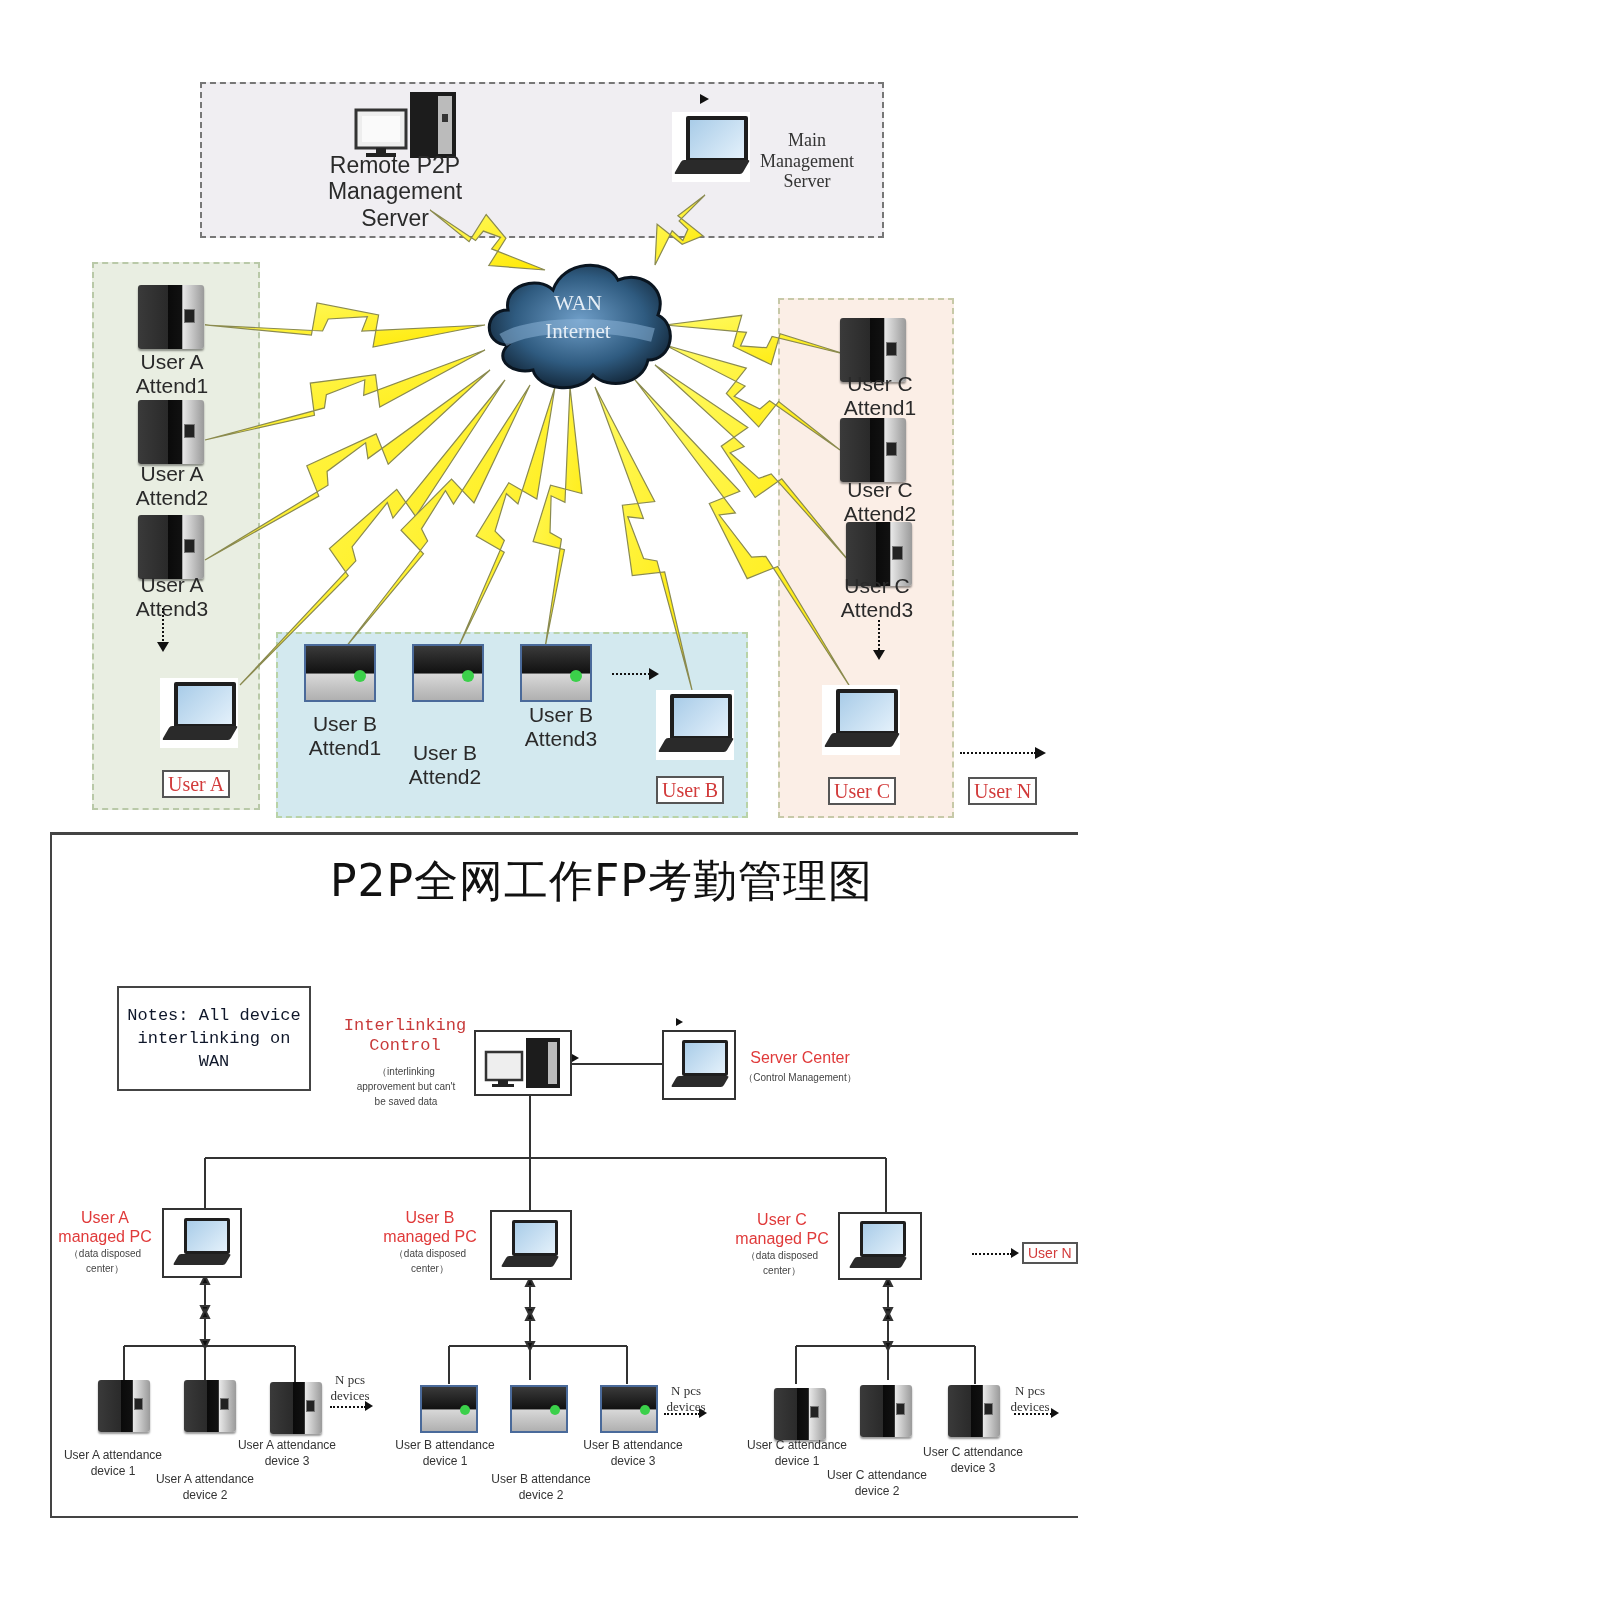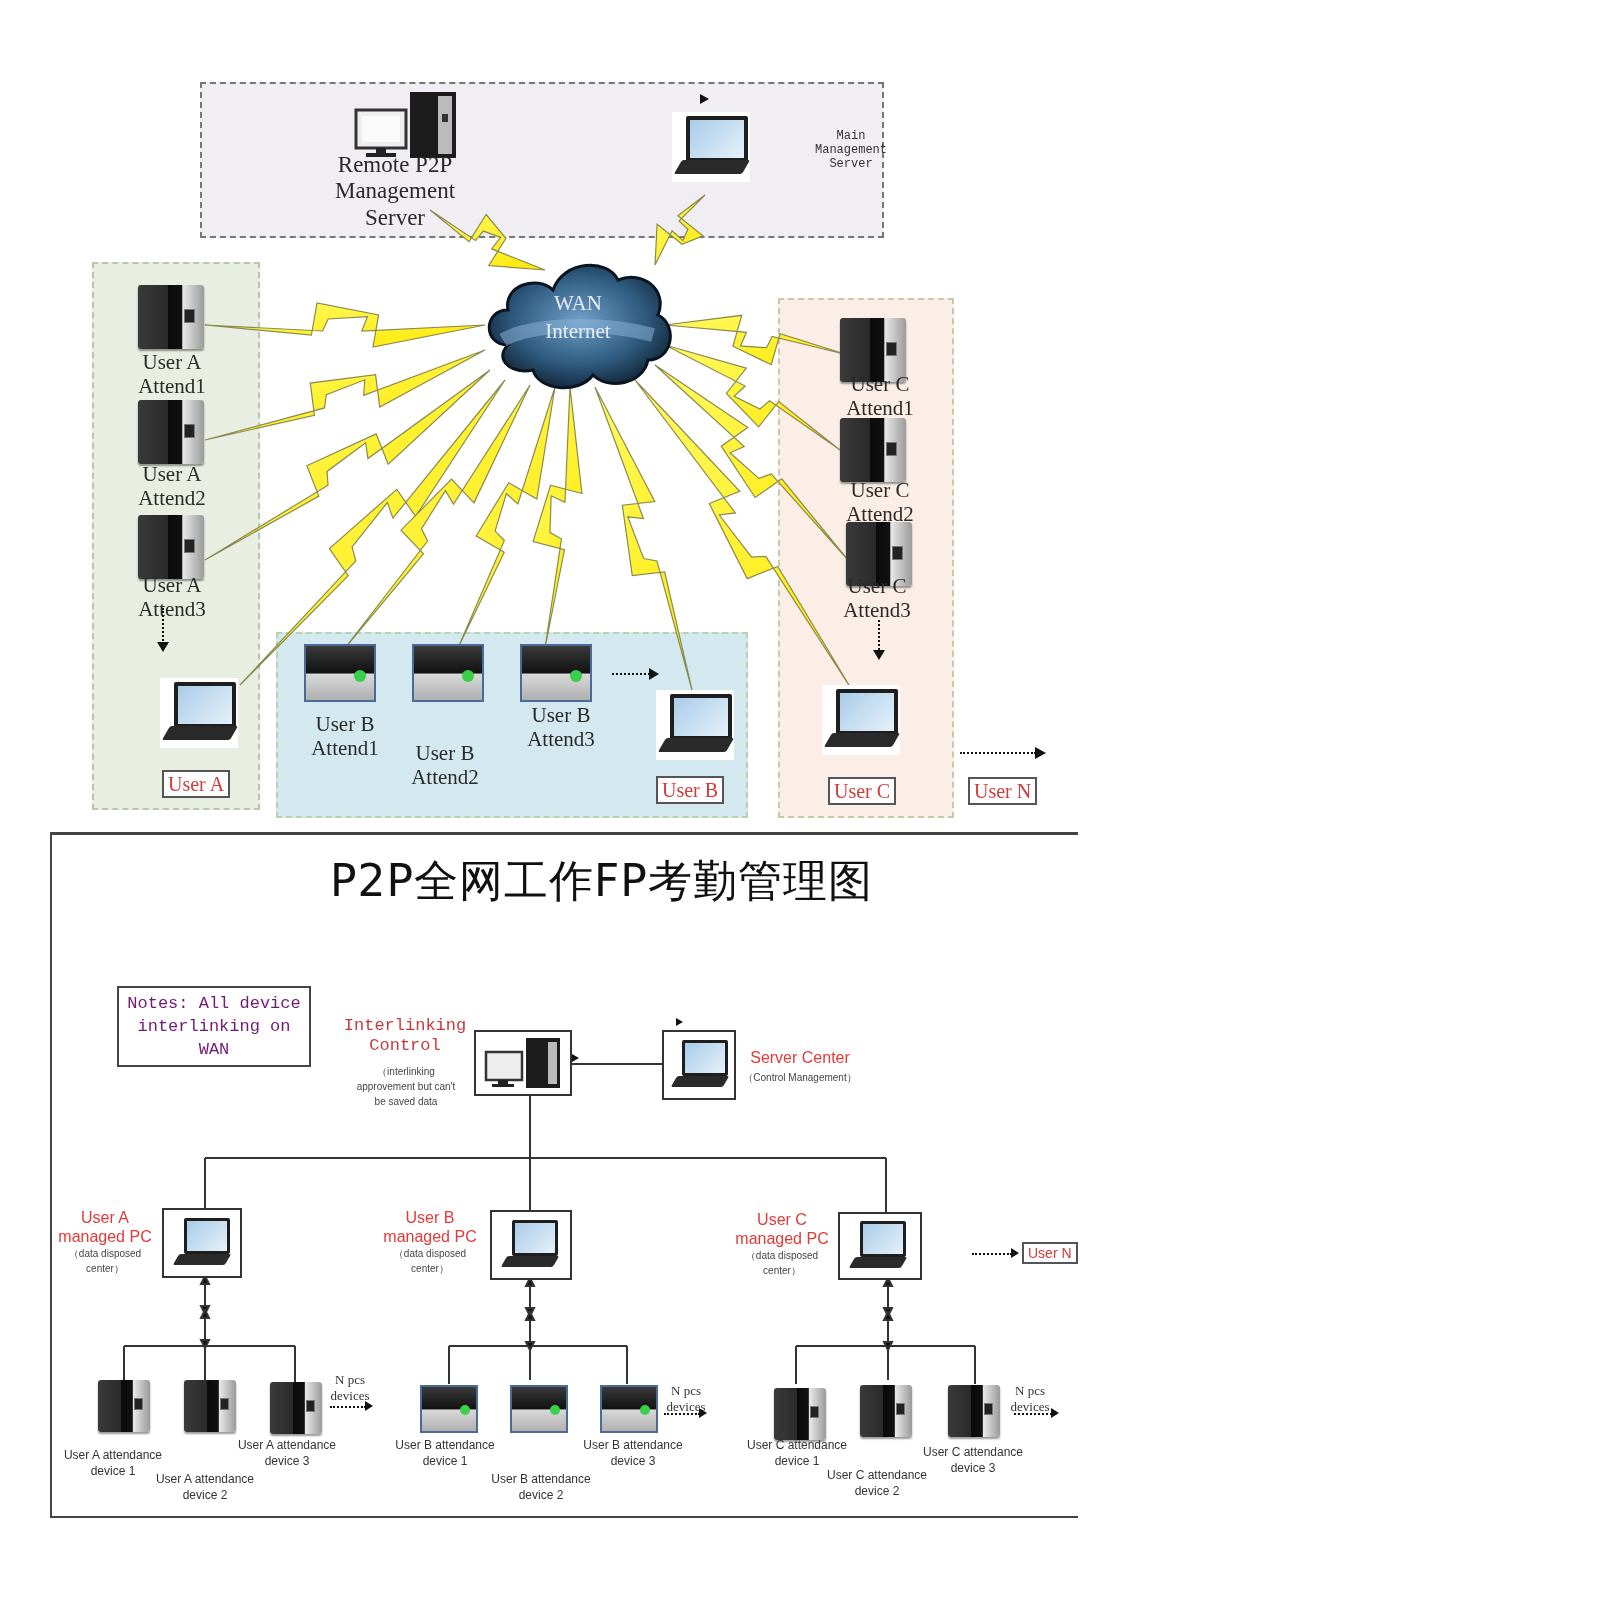--- a/index.html
+++ b/index.html
@@ -1,29 +1,29 @@
 <!DOCTYPE html>
 <html><head>
 <meta charset="utf-8">
 <style>
   html,body{margin:0;padding:0;background:#ffffff;}
   body{width:1601px;height:1601px;position:relative;overflow:hidden;font-family:"Liberation Serif",serif;color:#222;}
   .abs{position:absolute;}
   svg.layer{position:absolute;left:0;top:0;}
   .zone{position:absolute;border:2px dashed;box-sizing:border-box;}
   .lbl{position:absolute;text-align:center;line-height:1.15;white-space:pre-line;}
-  .serif-lbl{font-family:Liberation Serif, serif;font-size:21px;color:#2a2a2a;}
-  .mono-lbl{font-family:Liberation Mono, monospace;font-size:12px;color:#333;margin-left:44px;}
+  .serif-lbl{font-family:Liberation Sans, sans-serif;font-size:21px;color:#2a2a2a;}
+  .mono-lbl{font-family:Liberation Serif, serif;font-size:18px;color:#333;}
   .redbox{position:absolute;border:2px solid #555;background:#fff;color:#d23b3b;font-family:"Liberation Serif",serif;font-size:20px;padding:0 4px;line-height:24px;}
   .red-sans{font-family:"Liberation Sans",sans-serif;color:#e03a3a;font-size:16px;text-align:center;line-height:1.2;}
   .small-sans{font-family:"Liberation Sans",sans-serif;color:#444;font-size:10px;text-align:center;line-height:1.5;}
   .dev-lbl{font-family:"Liberation Sans",sans-serif;color:#333;font-size:12px;text-align:center;line-height:1.3;position:absolute;}
   .npcs{font-family:"Liberation Serif",serif;font-size:13px;color:#333;position:absolute;text-align:center;line-height:1.2;}
   .box{position:absolute;border:2px solid #333;background:#fff;box-sizing:border-box;}
-  .note{position:absolute;border:2px solid #444;color:#701a75;font-family:"Liberation Mono",monospace;font-size:17px;text-align:center;line-height:23px;padding:4px 8px;}
+  .note{position:absolute;border:2px solid #444;color:#0f172a;font-family:"Liberation Mono",monospace;font-size:17px;text-align:center;line-height:23px;padding:16px 8px;}
   .title{position:absolute;font-family:"DejaVu Sans",sans-serif;font-size:44px;color:#111;letter-spacing:1px;}
 </style>
 </head>
 <body>
 
 <div class="zone" style="left:200px;top:82px;width:684px;height:156px;background:#f0eef2;border-color:#777;"></div>
 <div class="zone" style="left:92px;top:262px;width:168px;height:548px;background:#e9eee2;border-color:#b9c9a8;"></div>
 <div class="zone" style="left:276px;top:632px;width:472px;height:186px;background:#d3e9ef;border-color:#b9d3a8;"></div>
 <div class="zone" style="left:778px;top:298px;width:176px;height:520px;background:#fbeee6;border-color:#c7c9a8;"></div>
 

